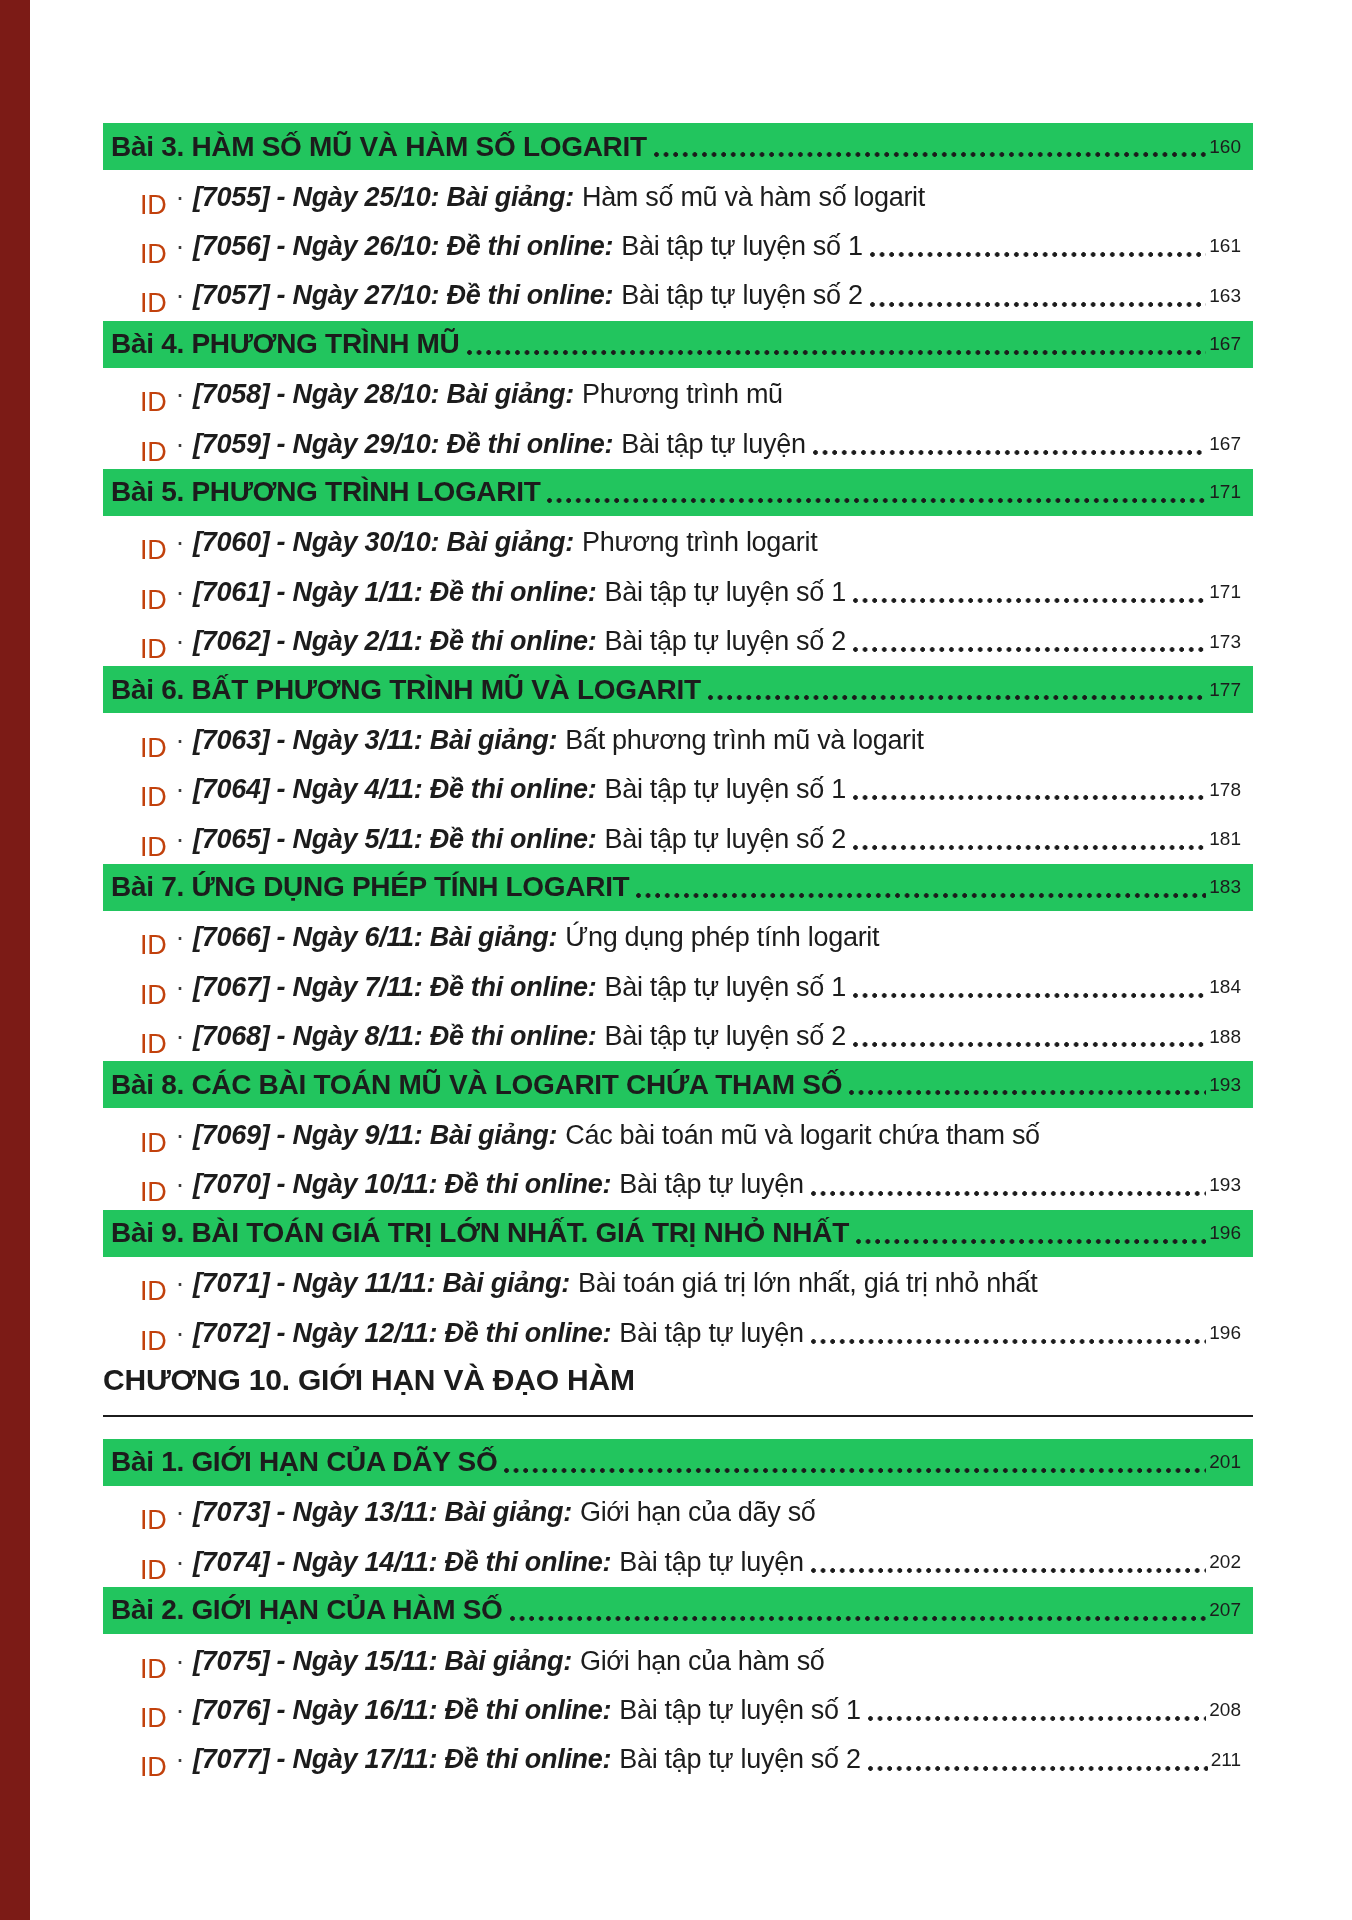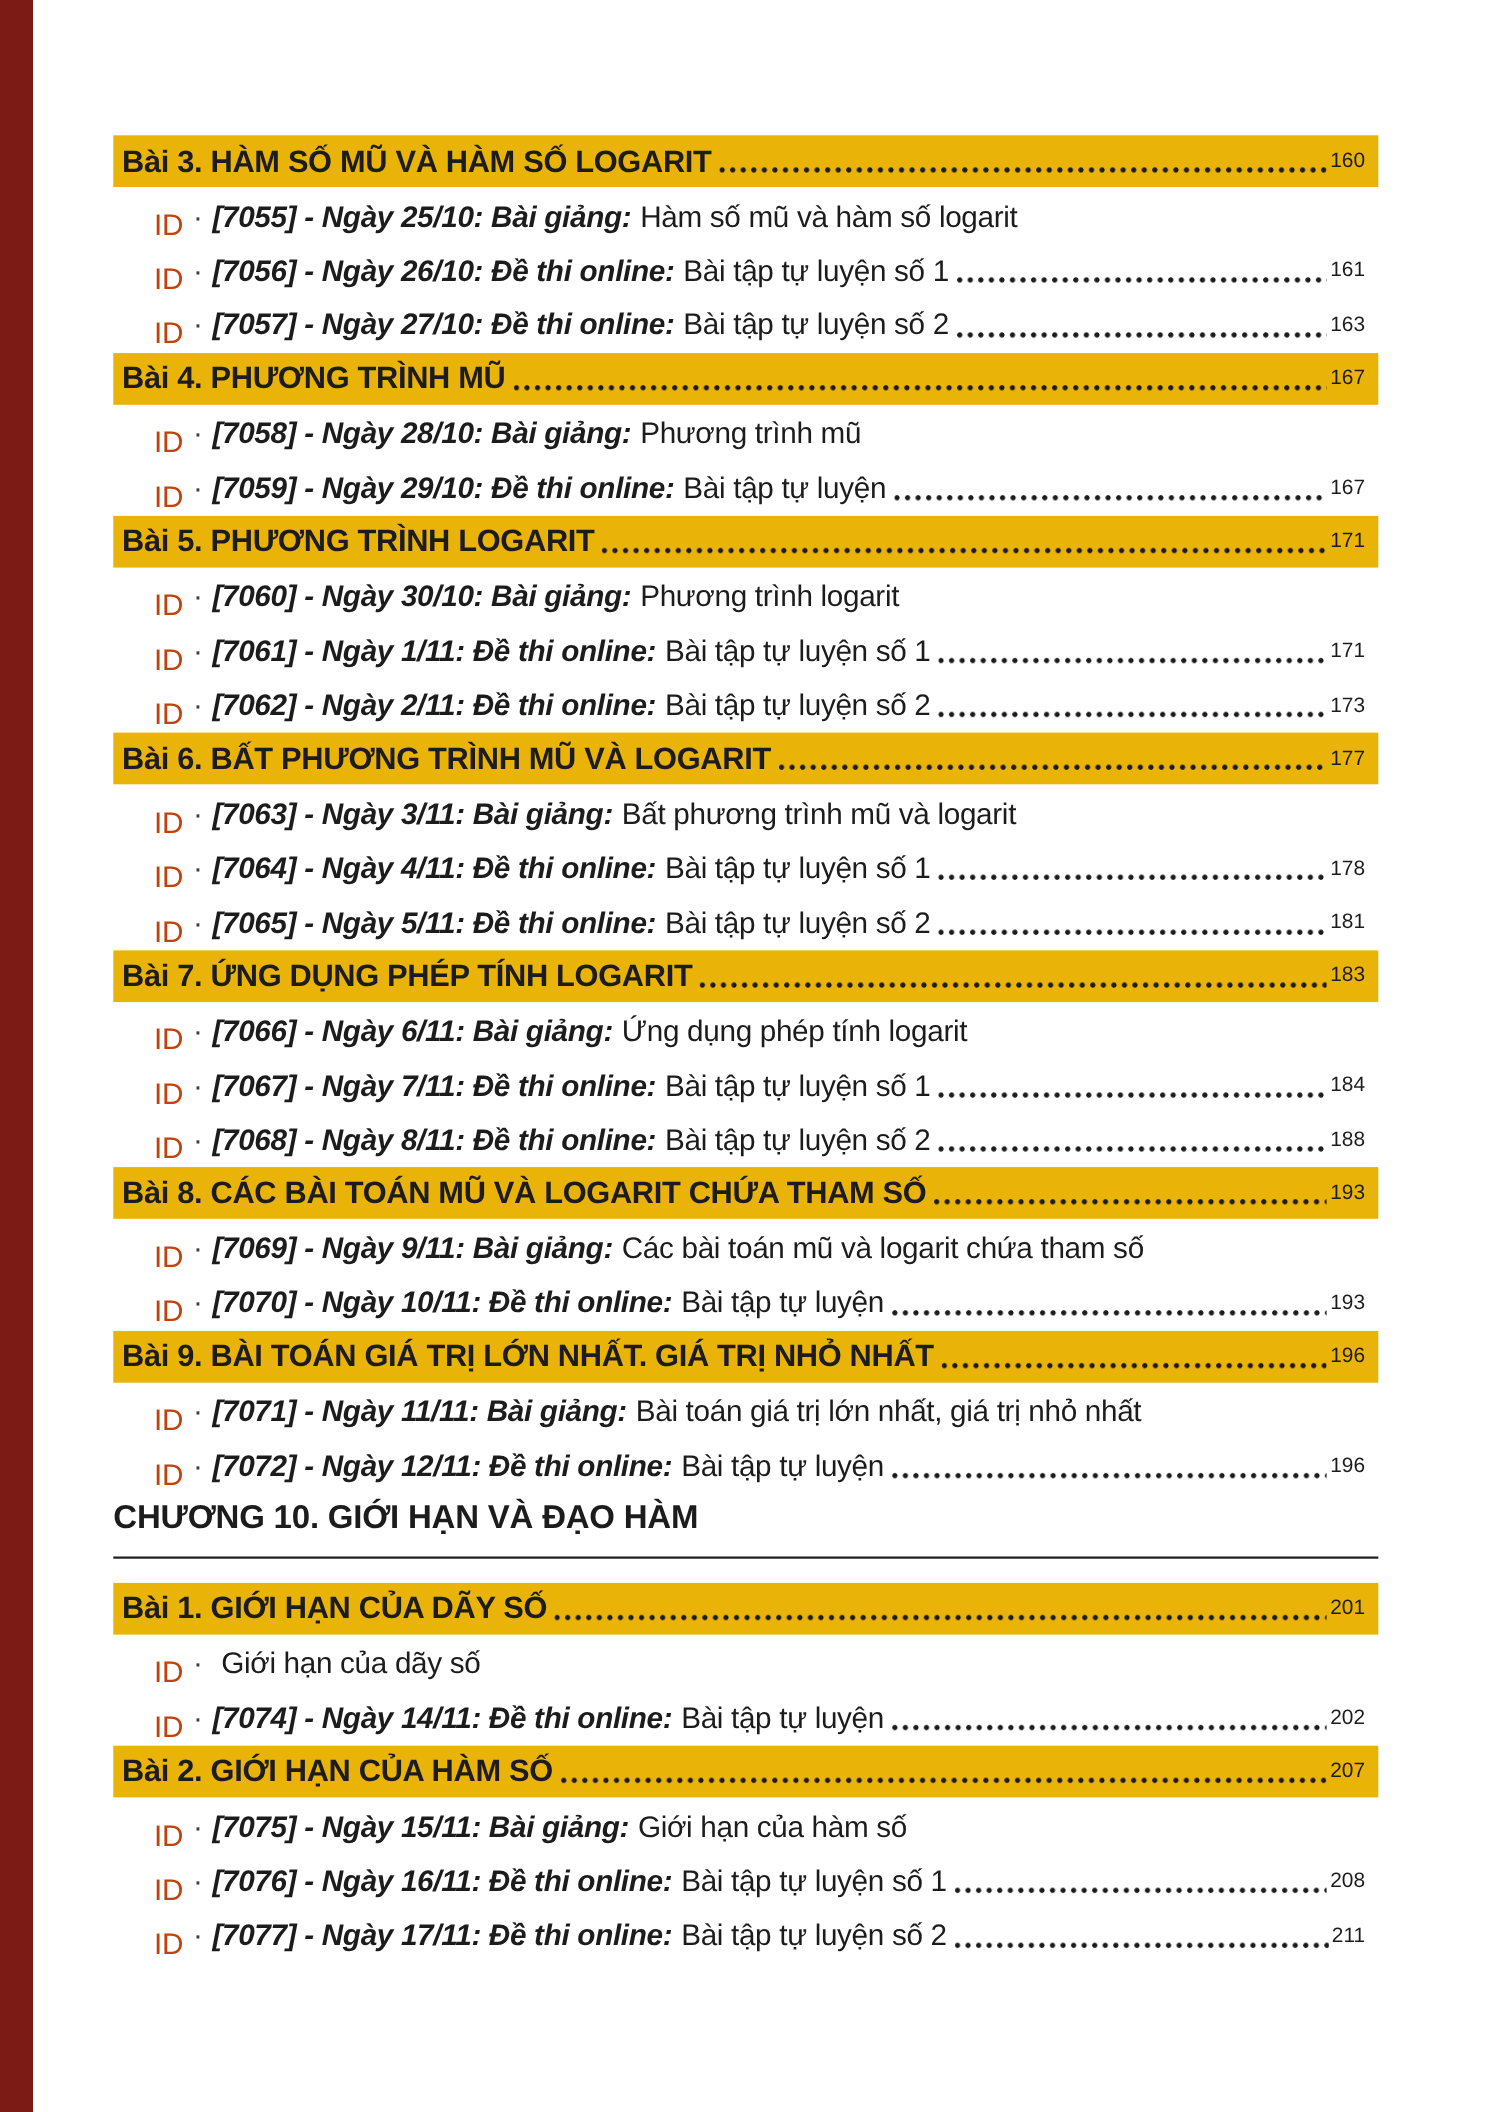--- a/index.html
+++ b/index.html
@@ -21,21 +21,21 @@
   .content {
     position: absolute;
     left: 103px;
     top: 123px;
     width: 1150px;
   }
   .row { display: flex; align-items: center; box-sizing: border-box; }
   .row.section {
     height: 47px;
     margin-bottom: 2.4px;
-    background: #eab308;
+    background: #22c55e;
     padding: 0 12px 0 8px;
     font-weight: bold;
     font-size: 28px;
     letter-spacing: -0.3px;
     text-align: center;
   }
   .row.item {
     height: 49.4px;
     padding: 0 12px 0 37px;
     font-size: 27px;
@@ -258,20 +258,21 @@
       <div class="chapter-rule"></div>
     </div>
     <div class="row section">
       <span class="nowrap">Bài 1. GIỚI HẠN CỦA DÃY SỐ</span>
       <span class="leader"></span>
       <span class="pagenum">201</span>
     </div>
     <div class="row item">
       <span class="item-id">ID</span>
       <span class="item-sep">·</span>
+      <span class="item-bold">[7073] - Ngày 13/11: Bài giảng:</span>
       <span class="item-title">Giới hạn của dãy số</span>
     </div>
     <div class="row item">
       <span class="item-id">ID</span>
       <span class="item-sep">·</span>
       <span class="item-bold">[7074] - Ngày 14/11: Đề thi online:</span>
       <span class="item-title">Bài tập tự luyện</span>
       <span class="leader"></span>
       <span class="pagenum">202</span>
     </div>

